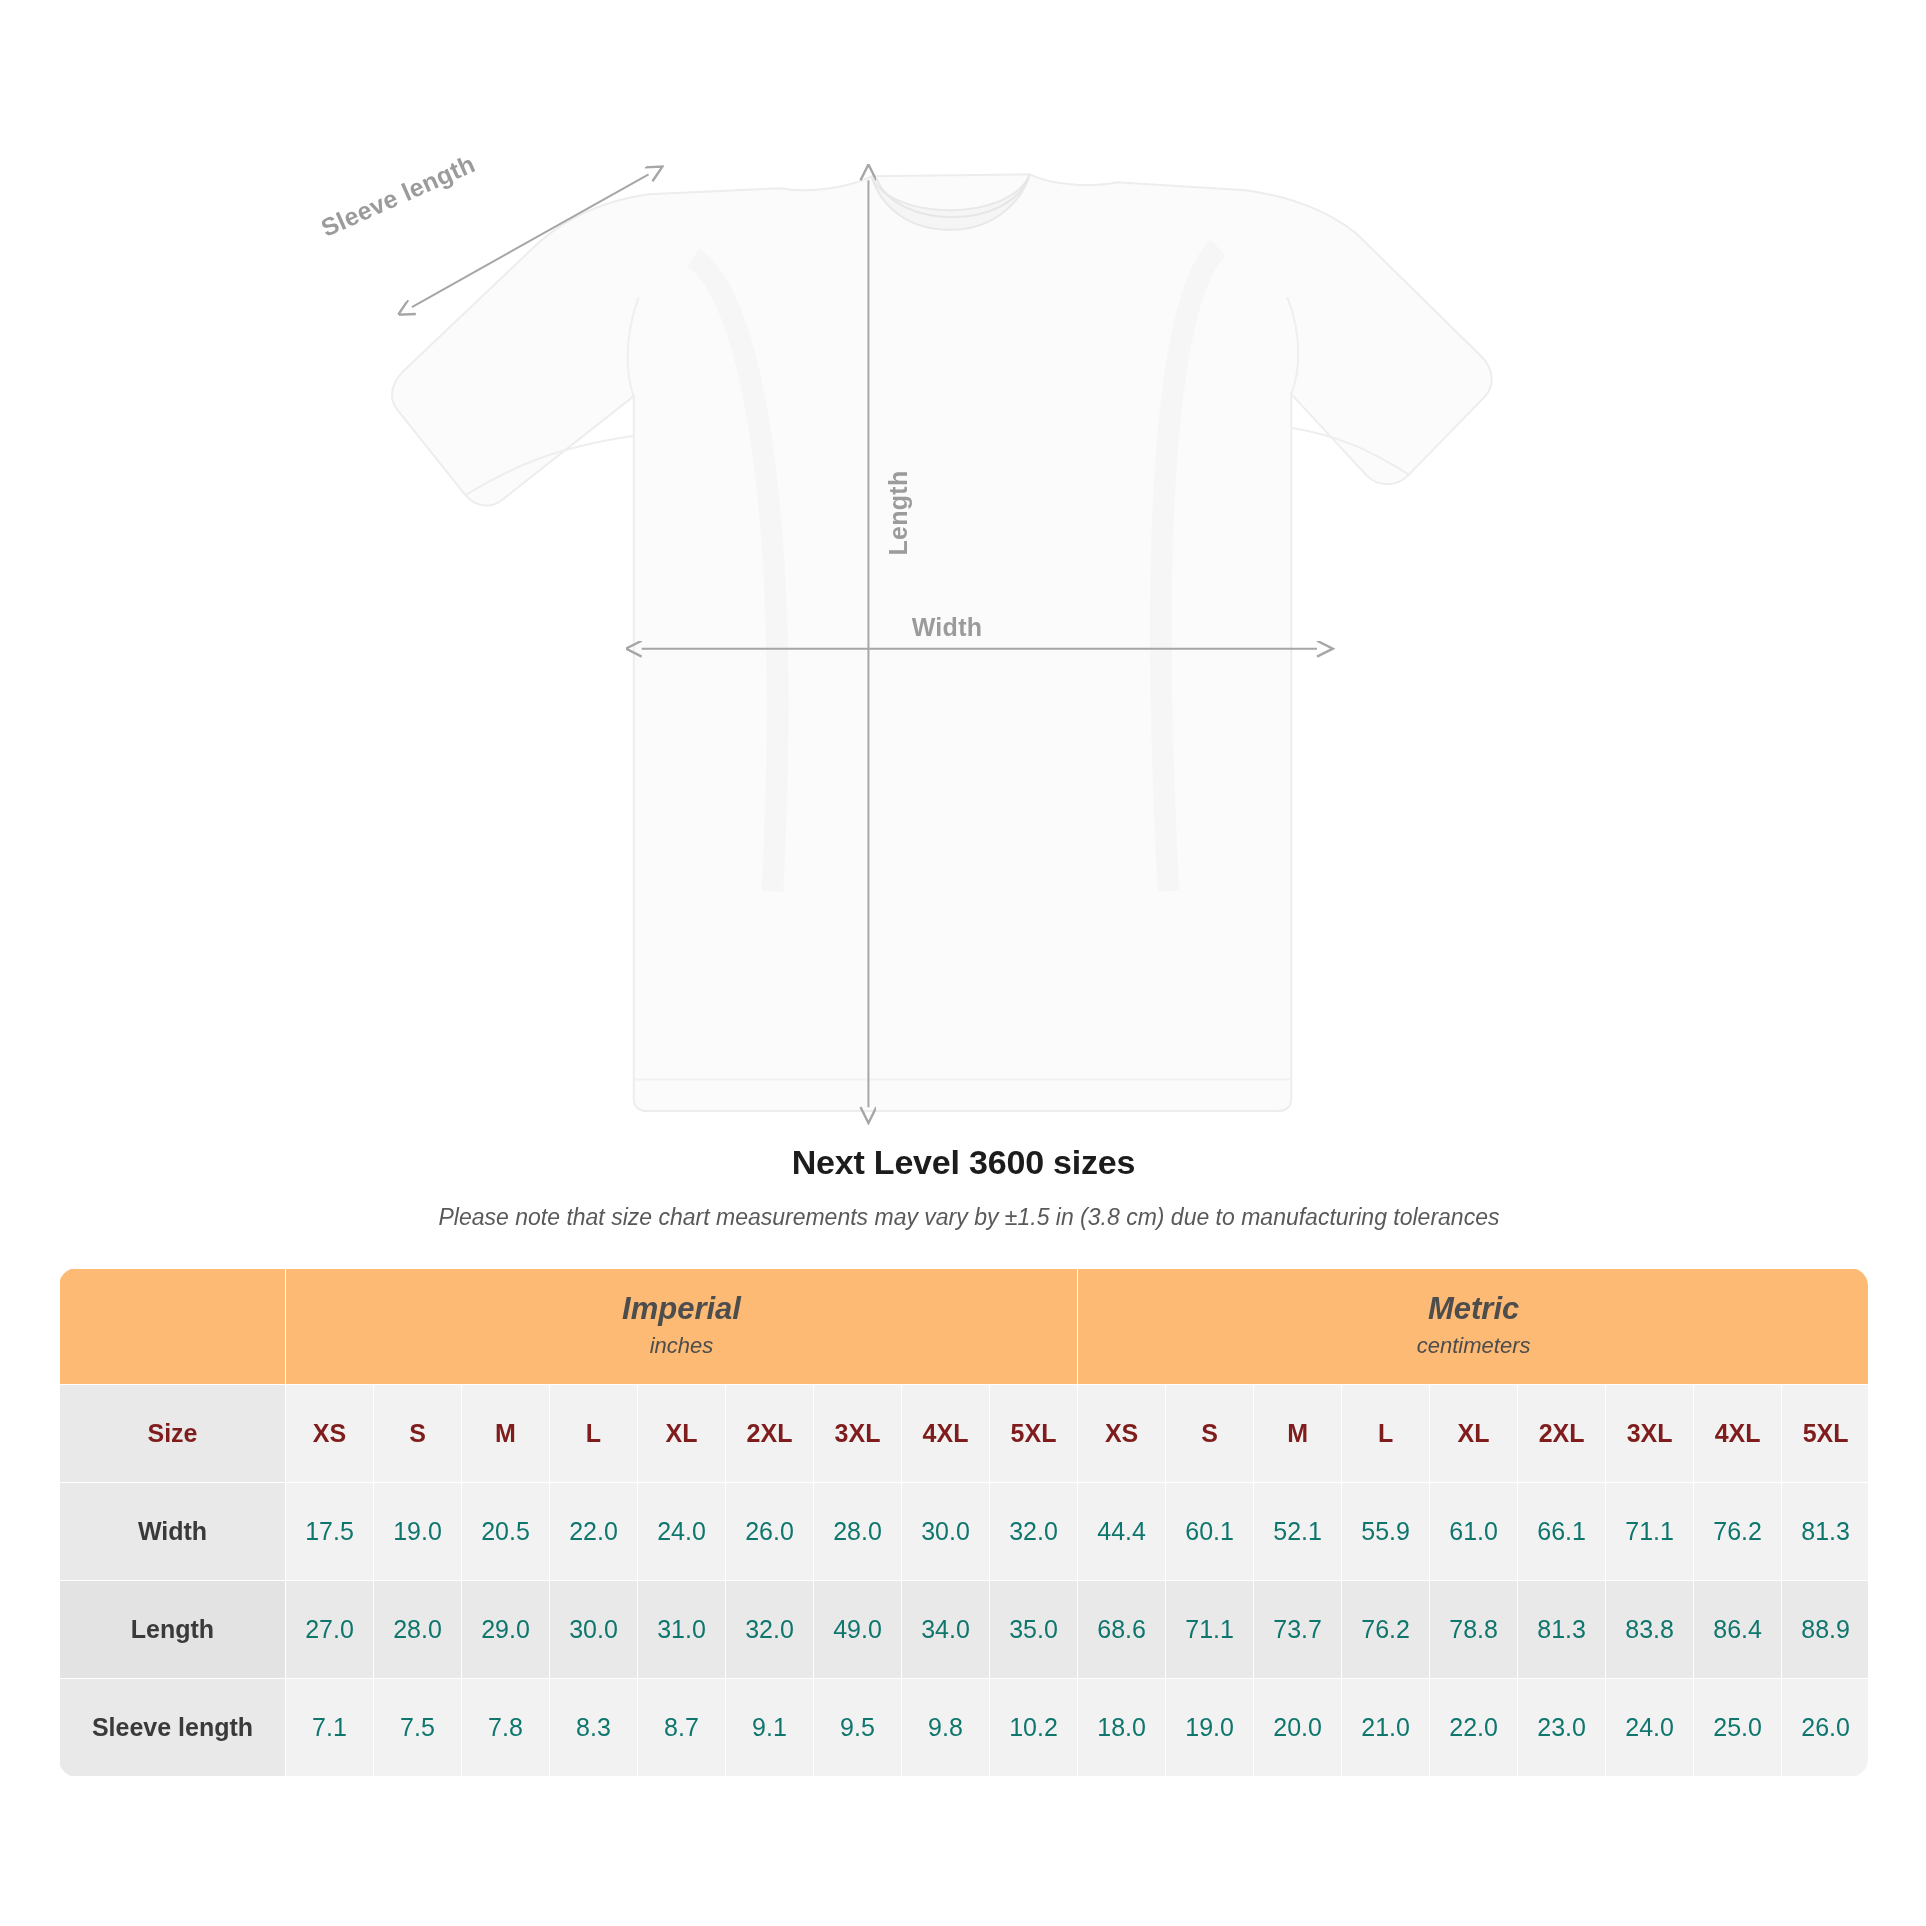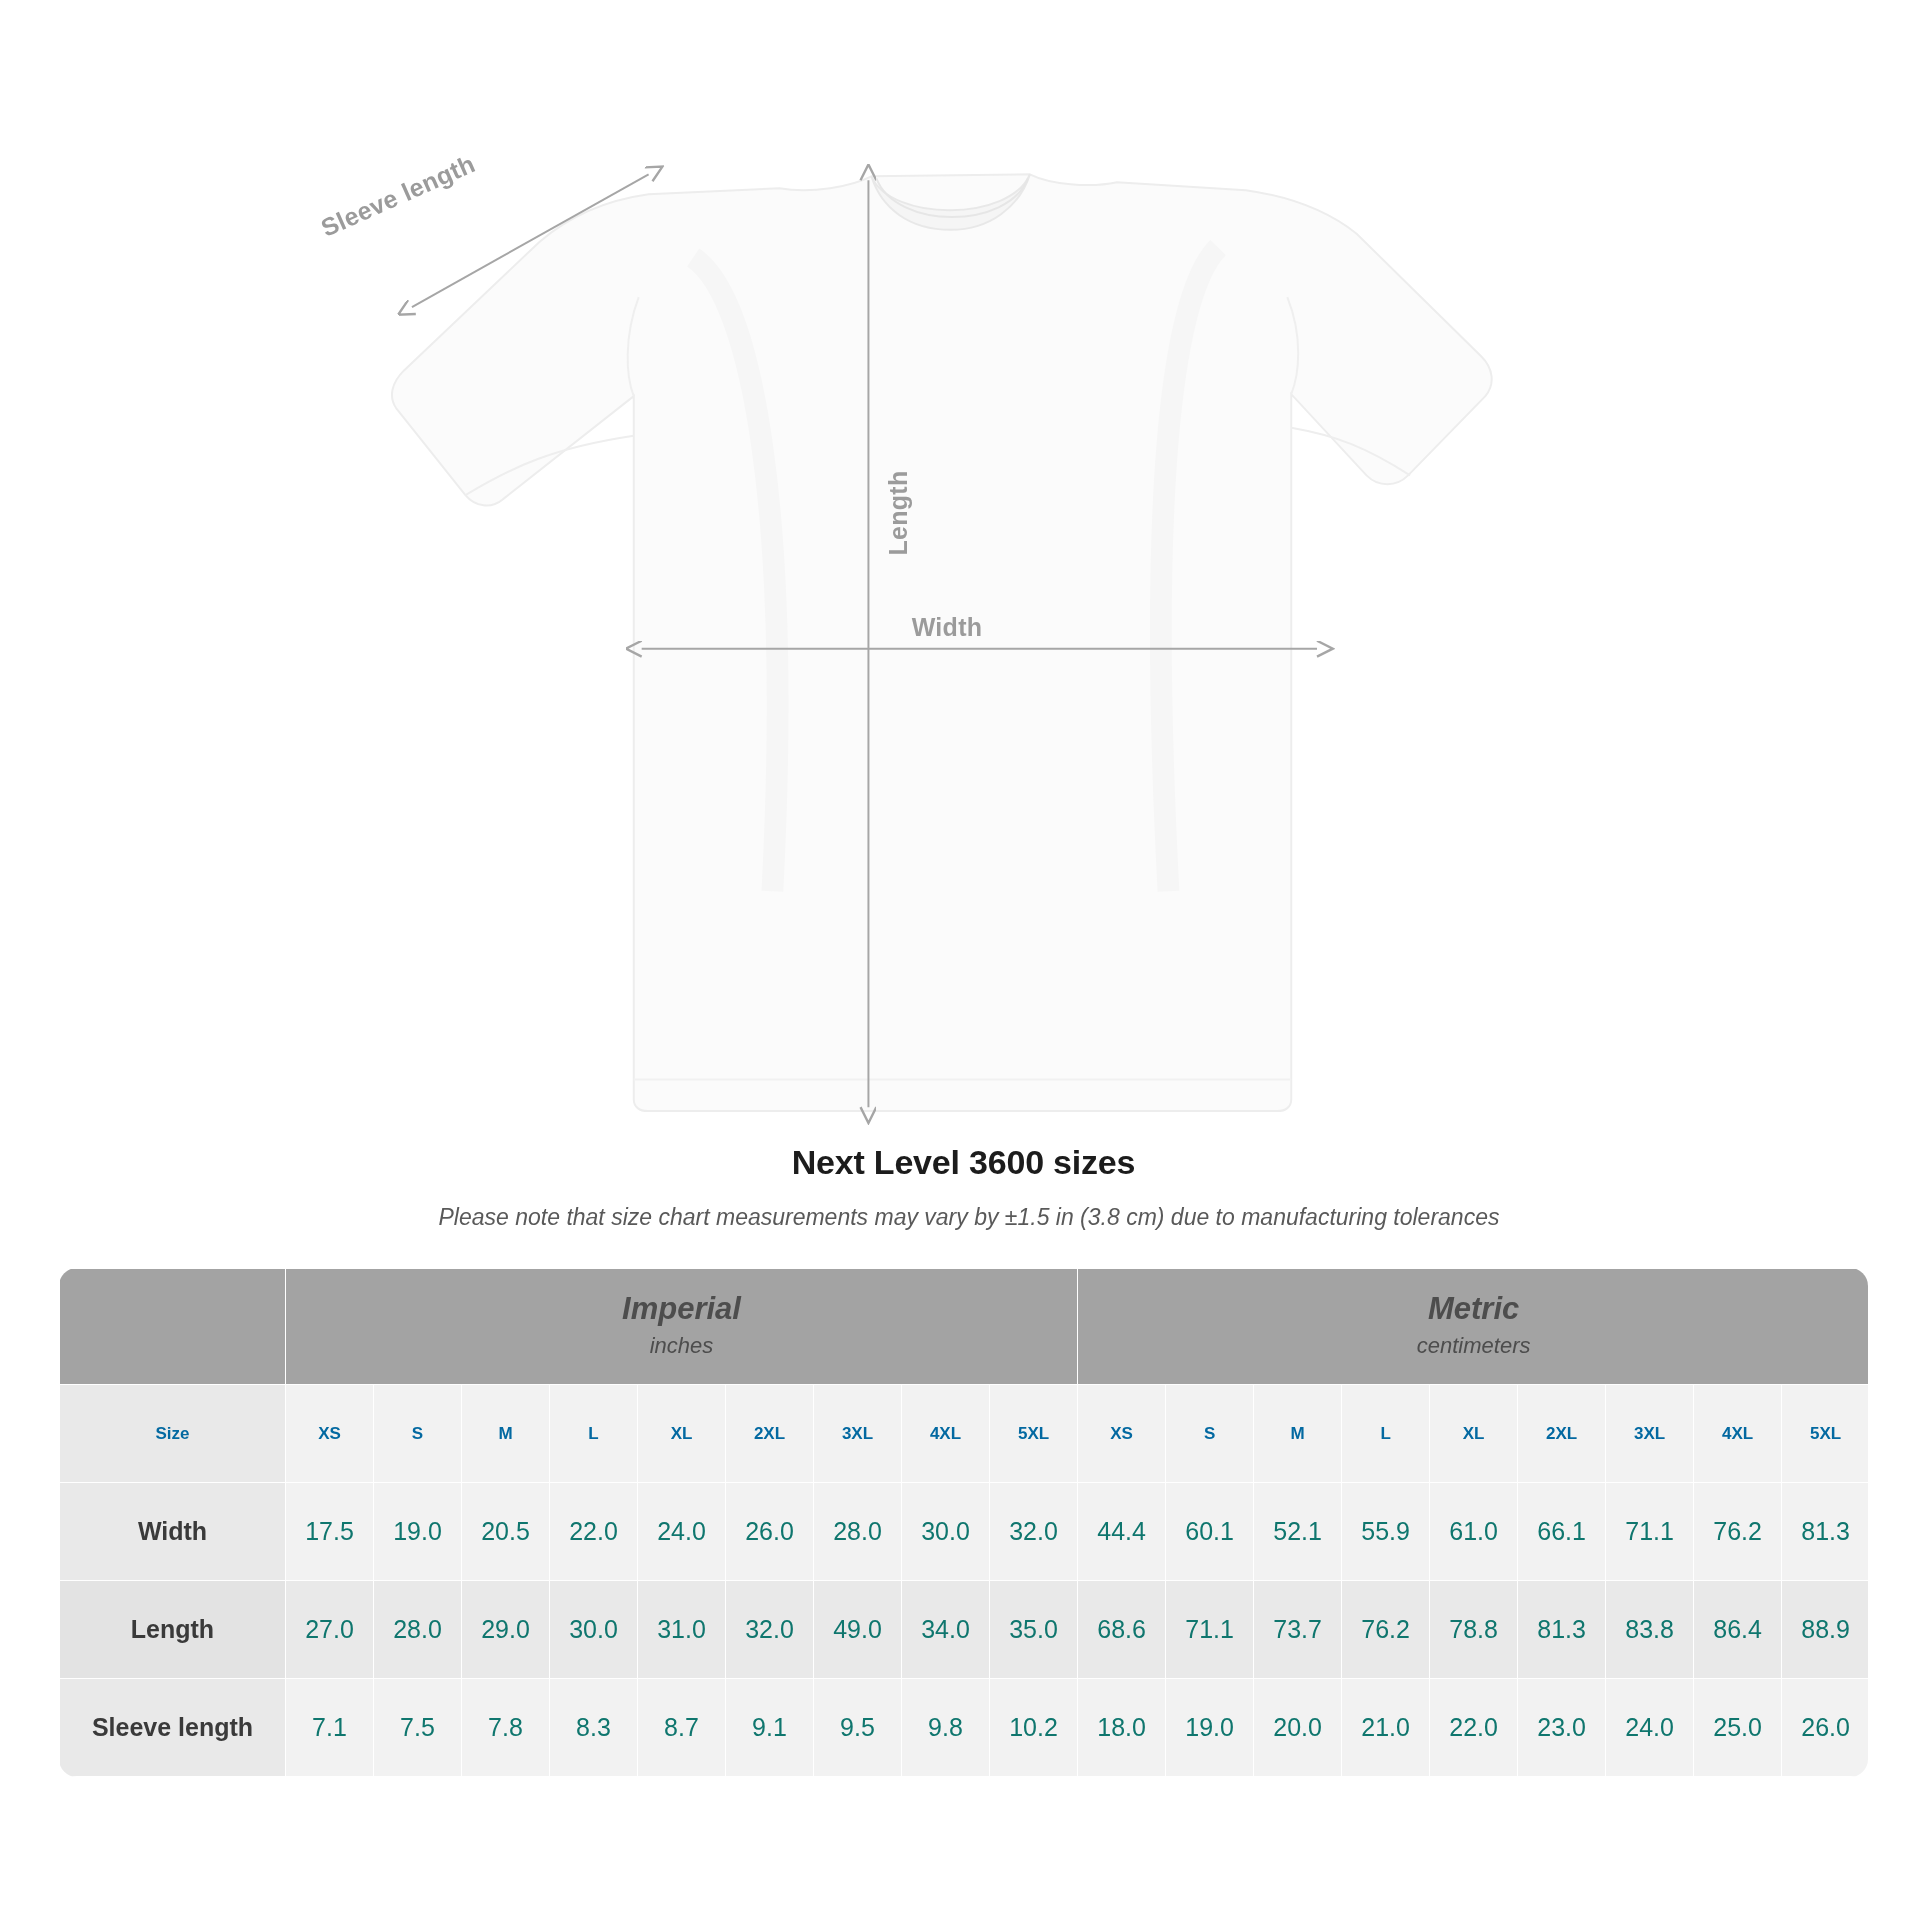--- a/index.html
+++ b/index.html
@@ -87,21 +87,21 @@
     table-layout: fixed;
     font-size: 23px;
   }
   table.size-table td, table.size-table th {
     text-align: center;
     vertical-align: middle;
     border: 1px solid #ffffff;
     padding: 0;
   }
   .unit-header td {
-    background: #a3a3a3;
+    background: #fdba74;
     height: 115px;
     border: none;
   }
   .unit-name {
     font-size: 31px;
     font-style: italic;
     font-weight: bold;
     color: #4d4d4d;
     line-height: 1.25;
   }
@@ -115,23 +115,23 @@
     background: #e9e9e9;
     font-weight: bold;
     color: #3a3a3a;
     font-size: 25px;
     height: 97px;
     width: 226px;
   }
   .size-header td {
     background: #f2f2f2;
     font-weight: bold;
-    color: #0369a1;
+    color: #7f1d1d;
     height: 97px;
-    font-size: 17px;
+    font-size: 25px;
   }
   .data-row td.cell {
     background: #f2f2f2;
     color: #0f766e;
     height: 97px;
     font-size: 25px;
   }
   .data-row.alt td.cell {
     background: #e9e9e9;
   }

